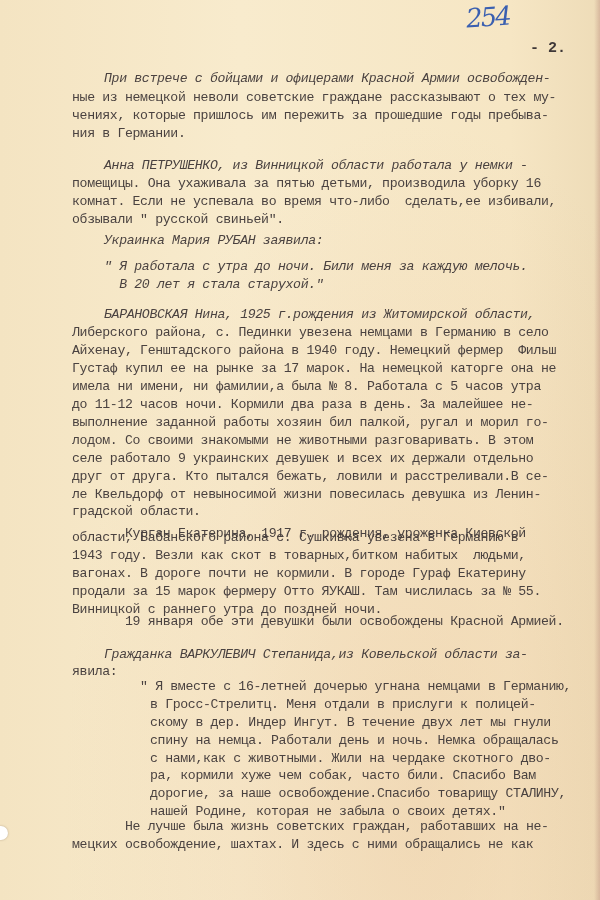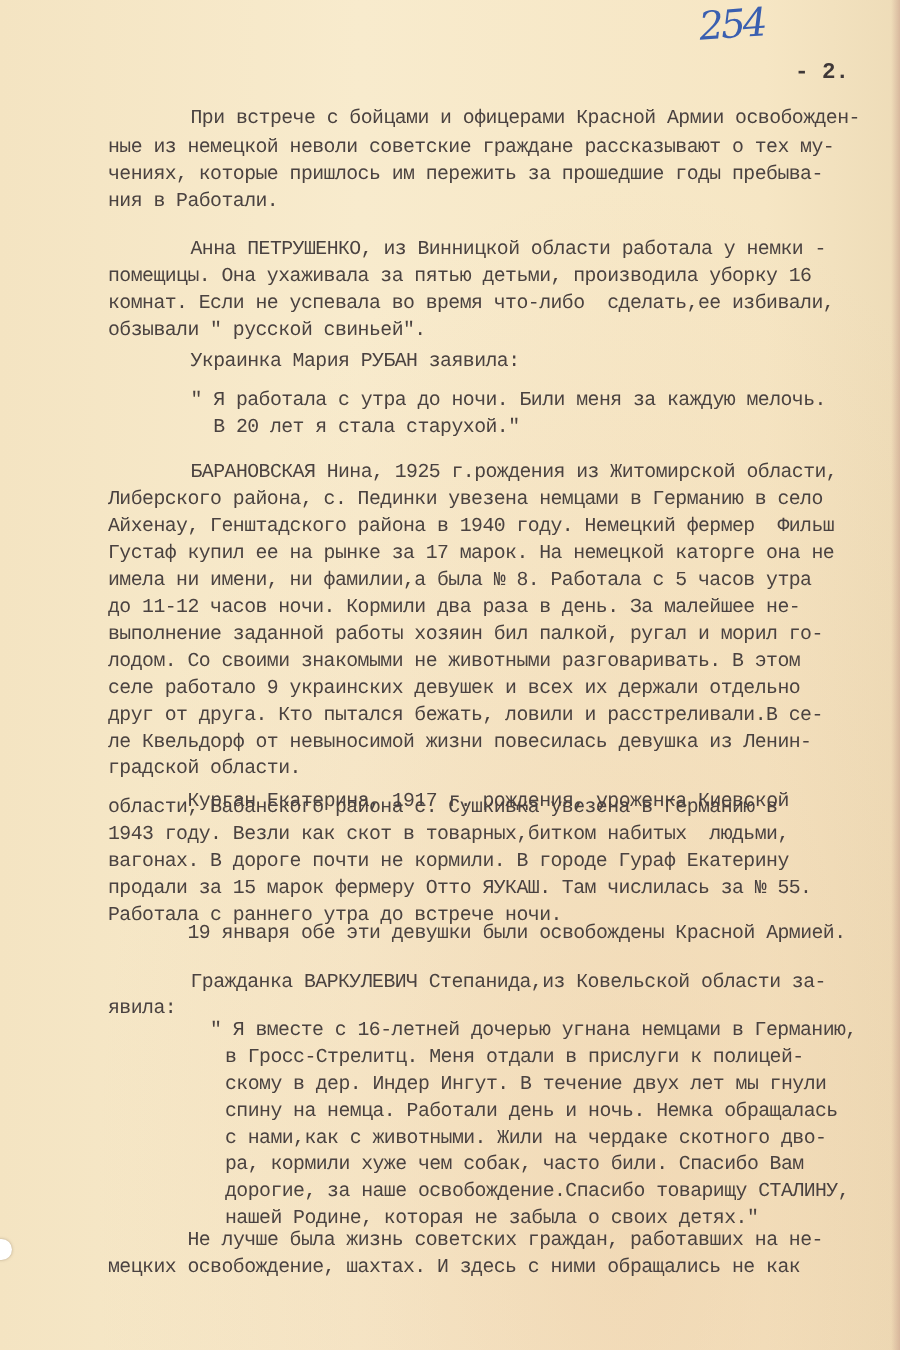--- a/index.html
+++ b/index.html
@@ -33,40 +33,40 @@
       transform: rotate(-4deg);
     }
     .page-number {
       position: absolute; left: 530px; top: 40px;
       font-size: 15px; font-weight: bold; color: #3f3838;
     }
     .line {
       position: absolute; left: 72px; white-space: pre;
       line-height: 18px; letter-spacing: -0.35px;
     }
-    .ind { left: 127px; }
+    .ind { left: 104px; font-style: italic; }
     .ind2 { left: 125px; }
     .q { left: 140px; }
     .q2 { left: 150px; }
   </style>
 </head>
 <body>
 
 <div class="page">
   <div class="right-edge"></div>
   <div class="punch-hole"></div>
 
   <div class="archive-number">254</div>
   <div class="page-number">- 2.</div>
 
   <div>
     <div class="line ind" style="top:70px">При встрече с бойцами и офицерами Красной Армии освобожден-</div>
     <div class="line" style="top:89px">ные из немецкой неволи советские граждане рассказывают о тех му-</div>
     <div class="line" style="top:107px">чениях, которые пришлось им пережить за прошедшие годы пребыва-</div>
-    <div class="line" style="top:125px">ния в Работали.</div>
+    <div class="line" style="top:125px">ния в Германии.</div>
   </div>
 
   <div>
     <div class="line ind" style="top:157px">Анна ПЕТРУШЕНКО, из Винницкой области работала у немки -</div>
     <div class="line" style="top:175px">помещицы. Она ухаживала за пятью детьми, производила уборку 16</div>
     <div class="line" style="top:193px">комнат. Если не успевала во время что-либо  сделать,ее избивали,</div>
     <div class="line" style="top:211px">обзывали " русской свиньей".</div>
   </div>
 
   <div>
@@ -92,21 +92,21 @@
     <div class="line" style="top:486px">ле Квельдорф от невыносимой жизни повесилась девушка из Ленин-</div>
     <div class="line" style="top:503px">градской области.</div>
   </div>
 
   <div>
     <div class="line ind2" style="top:506px; top:505px; margin-top:20px">Курган Екатерина, 1917 г. рождения, уроженка Киевской</div>
     <div class="line" style="top:529px">области, Бабанского района с. Сушкивка увезена в Германию в</div>
     <div class="line" style="top:547px">1943 году. Везли как скот в товарных,битком набитых  людьми,</div>
     <div class="line" style="top:565px">вагонах. В дороге почти не кормили. В городе Гураф Екатерину</div>
     <div class="line" style="top:583px">продали за 15 марок фермеру Отто ЯУКАШ. Там числилась за № 55.</div>
-    <div class="line" style="top:601px">Работала с раннего утра до встрече ночи.</div>
+    <div class="line" style="top:601px">Винницкой с раннего утра до поздней ночи.</div>
   </div>
 
   <div>
     <div class="line ind2" style="top:614px; top:613px; margin-top:0">19 января обе эти девушки были освобождены Красной Армией.</div>
   </div>
 
   <div>
     <div class="line ind" style="top:646px">Гражданка ВАРКУЛЕВИЧ Степанида,из Ковельской области за-</div>
     <div class="line" style="top:663px">явила:</div>
   </div>

